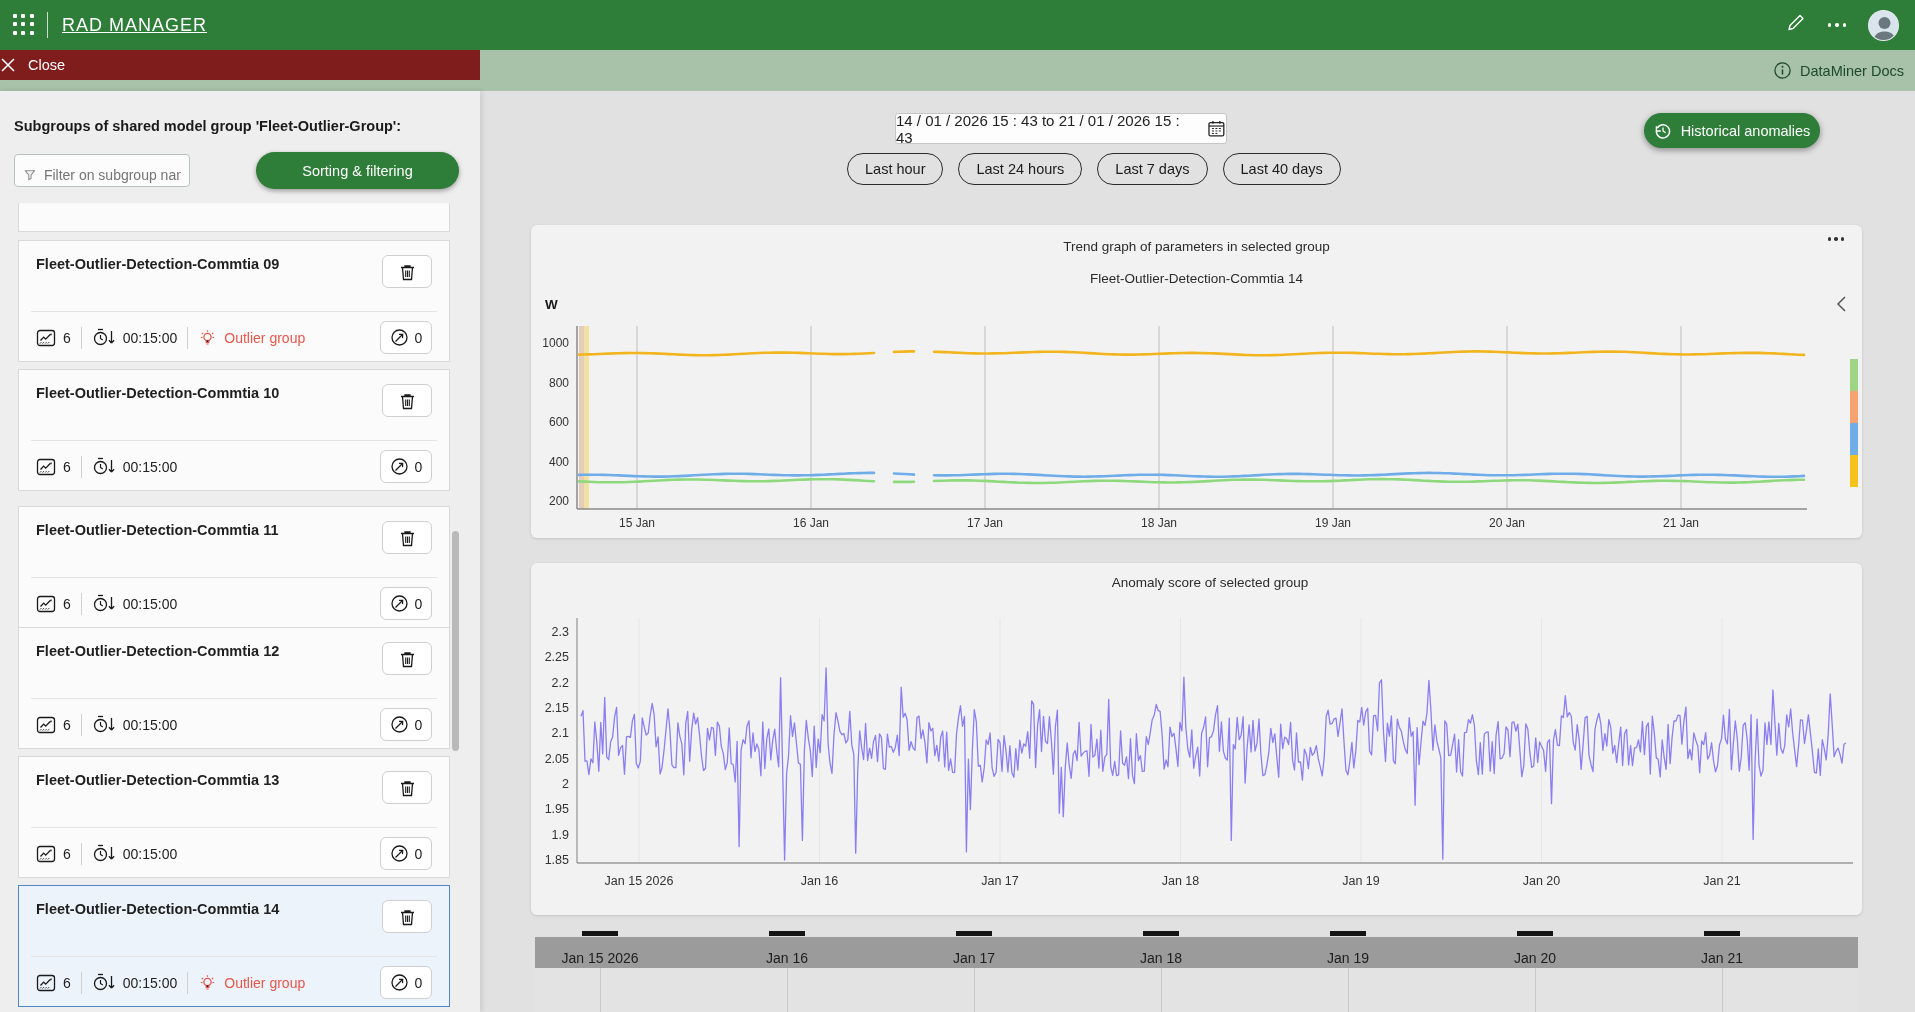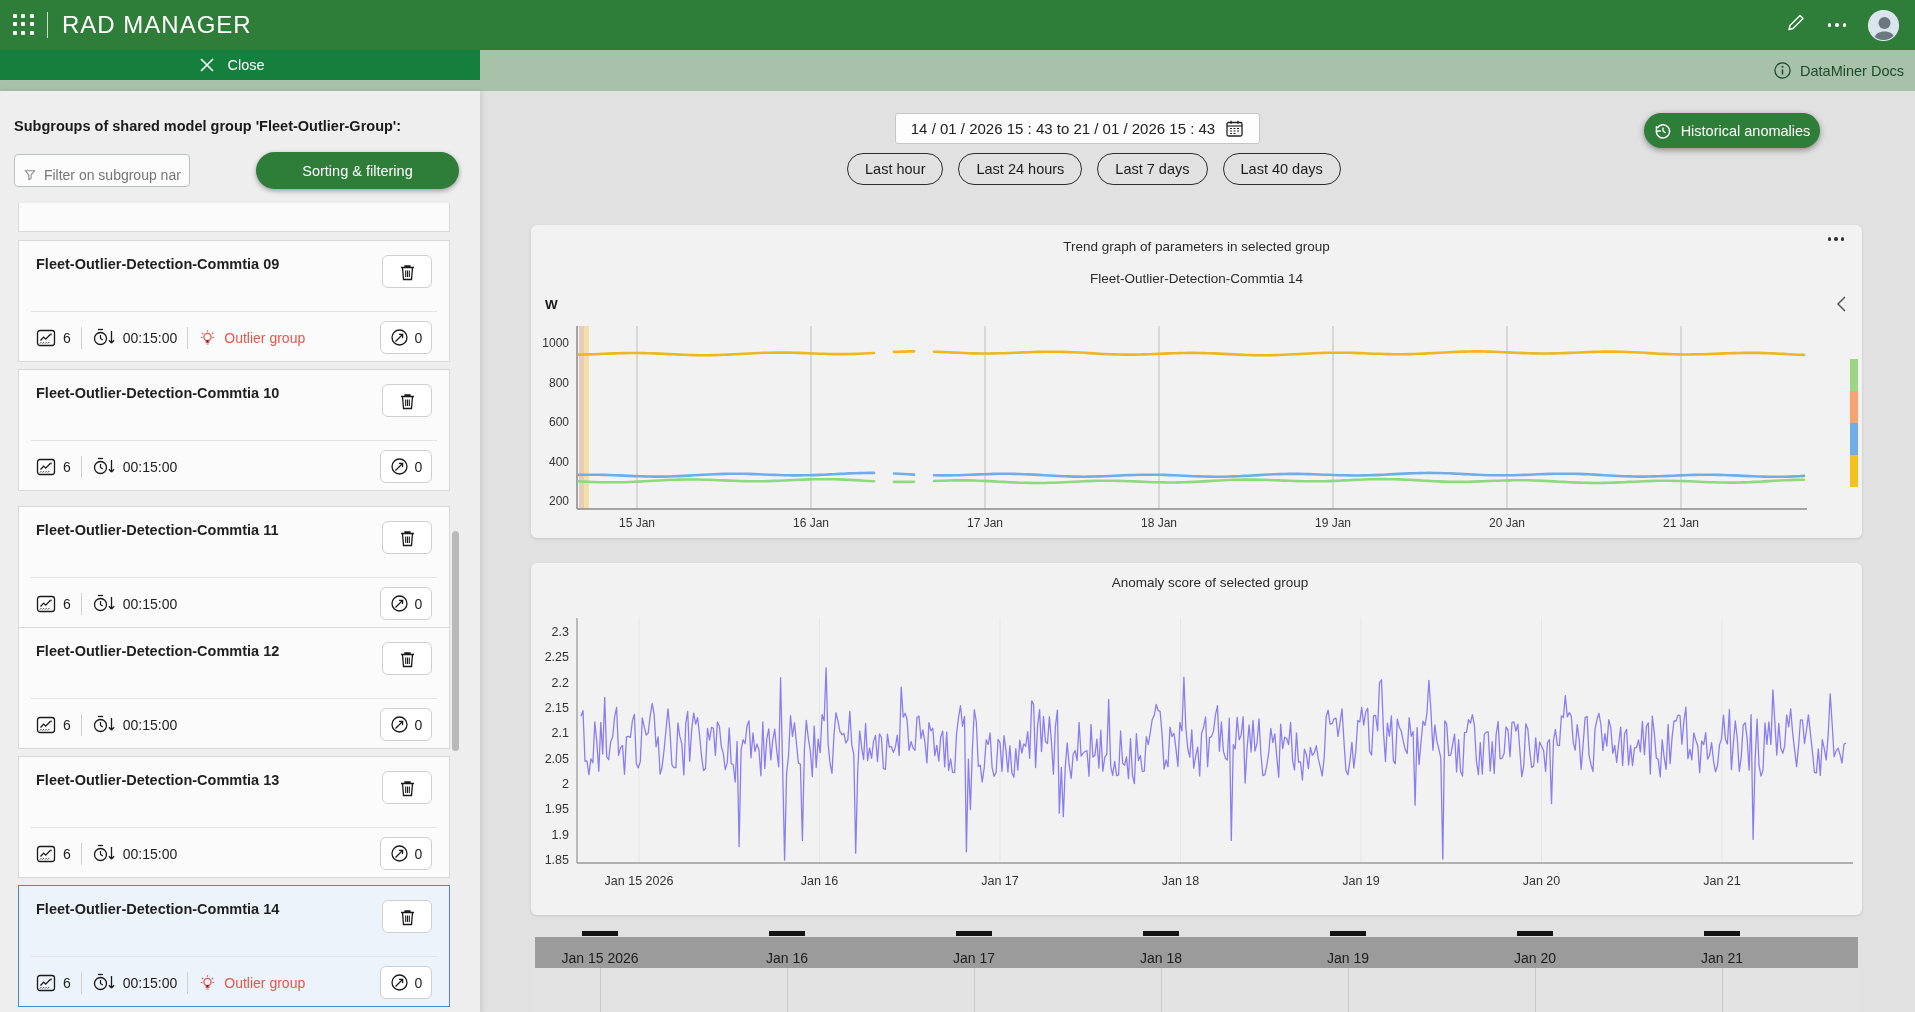--- a/index.html
+++ b/index.html
@@ -7,31 +7,31 @@
     font-family:"Liberation Sans", sans-serif; background:#e1e1e1; }
   .page { position:relative; width:1915px; height:1012px; }
 
   
   .topbar { position:absolute; left:0; top:0; width:1915px; height:50px;
     background:#2e7d39; display:flex; align-items:center; color:#fff; }
   .waffle { width:22px; height:22px; margin-left:13px; display:grid;
     grid-template-columns:repeat(3,1fr); gap:3px; cursor:pointer; }
   .waffle i { width:4px; height:4px; background:#fff; border-radius:1px; }
   .tb-divider { width:1px; height:26px; background:rgba(255,255,255,.75); margin:0 14px 0 12px; }
-  .app-title { font-size:24px; letter-spacing:1px; font-weight:400; }
+  .app-title { font-size:18px; letter-spacing:1px; font-weight:400;text-decoration:underline; }
   .tb-right { margin-left:auto; display:flex; align-items:center; gap:22px; padding-right:16px; }
   .tb-dots { display:flex; gap:4px; cursor:pointer; }
   .tb-dots i { width:3.5px; height:3.5px; background:#fff; border-radius:50%; }
   .avatar { width:31px; height:31px; border-radius:50%; background:#d9e4ec; overflow:hidden;
     border:1px solid rgba(255,255,255,.4); cursor:pointer; }
 
   
   .subheader { position:absolute; left:0; top:50px; width:1915px; height:41px; background:#a8c1a9; }
-  .subheader-left { position:absolute; left:0; top:0; width:480px; height:30px; background:#15803d;
-    display:flex; align-items:center; justify-content:center; padding-right:16px; }
+  .subheader-left { position:absolute; left:0; top:0; width:480px; height:30px; background:#7f1d1d;
+    display:flex; align-items:center; justify-content:flex-start; padding-right:16px; }
   .close-btn { display:flex; align-items:center; gap:12px; color:#fff; font-size:14.5px; cursor:pointer; }
   .docs-link { position:absolute; right:11px; top:0; height:41px; display:flex; align-items:center;
     gap:9px; color:#1d4a27; font-size:14.5px; cursor:pointer; }
 
   
   .sidebar { position:absolute; left:0; top:91px; width:480px; height:921px; background:#eeeeee;
     box-shadow:2px 0 5px rgba(0,0,0,.10); }
   .sb-heading { position:absolute; left:14px; top:27px; font-size:14.5px; font-weight:bold; color:#1a1a1a; }
   .filter-box { position:absolute; left:14px; top:63px; width:176px; height:33px; background:#fcfcfc;
     border:1px solid #b9c2ba; border-radius:4px; display:flex; align-items:flex-start; padding:12px 8px; gap:7px; }
@@ -55,21 +55,21 @@
   .vsep { width:1px; height:22px; background:#d0d0d0; }
   .stat { display:flex; align-items:center; gap:7px; }
   .stat.outlier { color:#e4574c; }
   .count-btn { margin-left:auto; width:52px; height:33px; background:#fff; border:1px solid #cfcfcf;
     border-radius:6px; cursor:pointer; display:flex; align-items:center; justify-content:center;
     gap:6px; font-size:14px; color:#222; font-family:"Liberation Sans", sans-serif; }
   .sb-scroll { position:absolute; left:452px; top:440px; width:7px; height:220px; background:#b9b9b9;
     border-radius:4px; cursor:grab; }
 
   
-  .dt-box { position:absolute; left:895px; top:113px; width:365px; height:31px; background:#fdfdfd;
+  .dt-box { position:absolute; left:895px; top:113px; width:332px; height:31px; background:#fdfdfd;
     border:1px solid #c6c6c6; border-radius:3px; display:flex; align-items:center;
     justify-content:center; gap:10px; font-size:15px; color:#222; }
   .pill-row { position:absolute; left:847px; top:153px; display:flex; gap:15px; }
   .pill { height:32px; padding:0 17px; border:1.4px solid #2b2b2b; border-radius:16px;
     background:transparent; font-size:14.5px; color:#1c1c1c; cursor:pointer;
     font-family:"Liberation Sans", sans-serif; }
   .hist-btn { position:absolute; left:1644px; top:113px; width:176px; height:35px; background:#2e7d39;
     border:none; border-radius:18px; color:#fff; font-size:14.5px; cursor:pointer;
     display:flex; align-items:center; justify-content:center; gap:9px;
     box-shadow:0 2px 6px rgba(0,0,0,.4); font-family:"Liberation Sans", sans-serif; }

